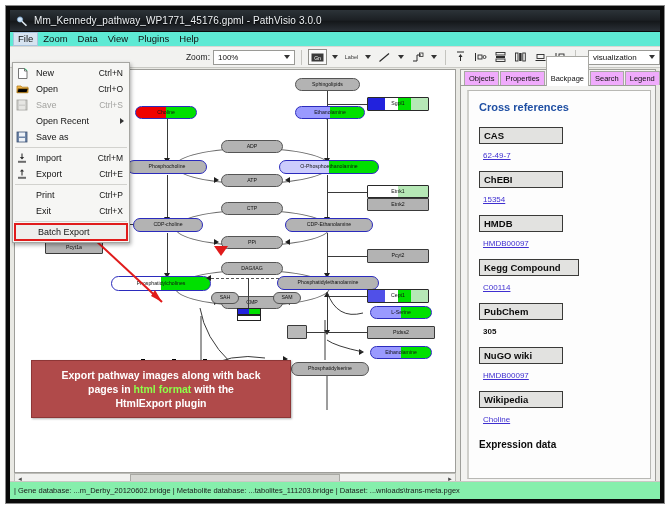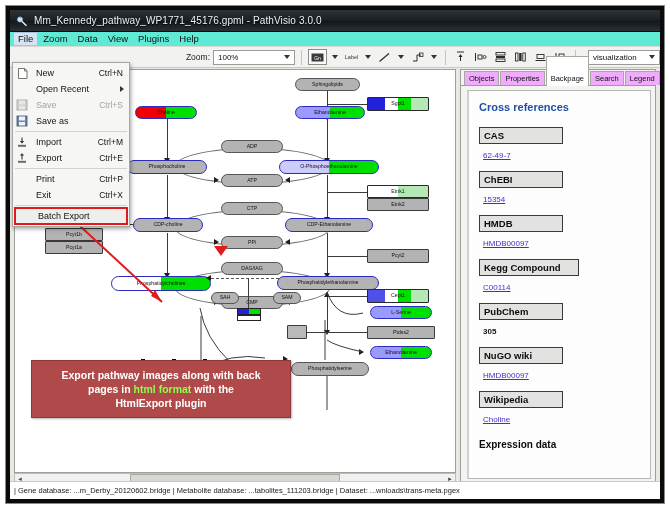--- a/index.html
+++ b/index.html
@@ -269,21 +269,21 @@
     font-size: 10px;
     font-weight: bold;
     color: #0b0b0b;
     margin-top: 13px;
   }
   
   .statusbar {
     position: absolute;
     left: 0; bottom: 0;
     width: 100%; height: 18px;
-    background: #ffffff;
+    background: #86efac;
     border-top: 1px solid #c9c9c4;
     display: flex; align-items: center;
     padding-left: 4px;
     font-size: 7.5px;
     color: #1a1a1a;
     white-space: nowrap;
   }
   
   .pw { position: absolute; left: 0; top: 0; width: 442px; height: 404px; }
   .node {
@@ -741,34 +741,44 @@
           <svg width="13" height="13" viewBox="0 0 13 13">
               <path d="M2.5 1.5h6l2.5 2.5v7.5h-8.5z" fill="#fff" stroke="#555" stroke-width="0.8"></path>
               <path d="M8.5 1.5v2.5h2.5" fill="none" stroke="#555" stroke-width="0.8"></path>
               <path d="M9 1.5l2 2" stroke="#2d7" stroke-width="0.9"></path>
             </svg>
         </span>
         <span class="fm-lbl">New</span>
         <span class="fm-acc">Ctrl+N</span>
       </div>
       <div class="fm-item">
-        <span class="fm-ico"></span>
-        <span class="fm-lbl">Open Recent</span>
-        <span class="fm-sub"></span>
+        <span class="fm-ico">
+          <svg width="14" height="12" viewBox="0 0 14 12">
+              <path d="M1 3h4l1 1.2h6v5.5H1z" fill="#f0b64a" stroke="#b6821f" stroke-width="0.8"></path>
+              <path d="M2.2 5.6h10l-1.4 4H1z" fill="#ffd徒" stroke="#b6821f" stroke-width="0.8"></path>
+            </svg>
+        </span>
+        <span class="fm-lbl">Open</span>
+        <span class="fm-acc">Ctrl+O</span>
       </div>
       <div class="fm-item disabled">
         <span class="fm-ico">
           <svg width="12" height="12" viewBox="0 0 12 12">
               <rect x="1" y="1" width="10" height="10" fill="#cfcfcc" stroke="#a0a09c" stroke-width="0.8"></rect>
               <rect x="3" y="1.5" width="6" height="4" fill="#e6e6e3"></rect>
               <rect x="3" y="7" width="6" height="3.5" fill="#e6e6e3"></rect>
             </svg>
         </span>
         <span class="fm-lbl">Save</span>
         <span class="fm-acc">Ctrl+S</span>
+      </div>
+      <div class="fm-item">
+        <span class="fm-ico"></span>
+        <span class="fm-lbl">Open Recent</span>
+        <span class="fm-sub"></span>
       </div>
       <div class="fm-item">
         <span class="fm-ico">
           <svg width="12" height="12" viewBox="0 0 12 12">
               <rect x="1" y="1" width="10" height="10" fill="#6e86a8" stroke="#3e5272" stroke-width="0.8"></rect>
               <rect x="3" y="1.5" width="6" height="4" fill="#eef2f7"></rect>
               <rect x="3" y="7" width="6" height="3.5" fill="#eef2f7"></rect>
             </svg>
         </span>
         <span class="fm-lbl">Save as</span>

